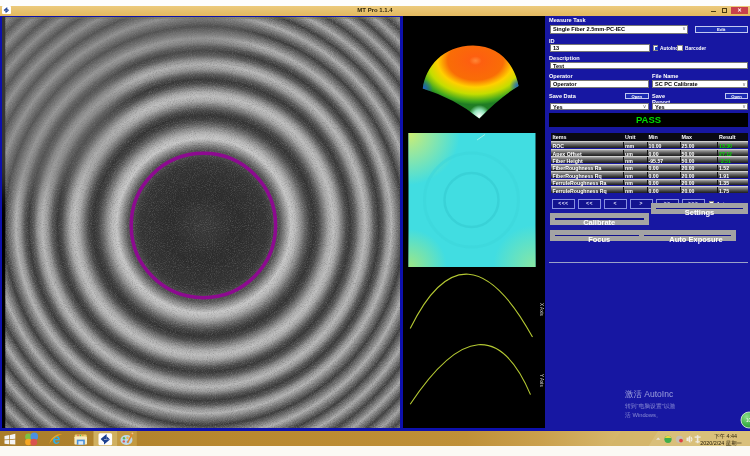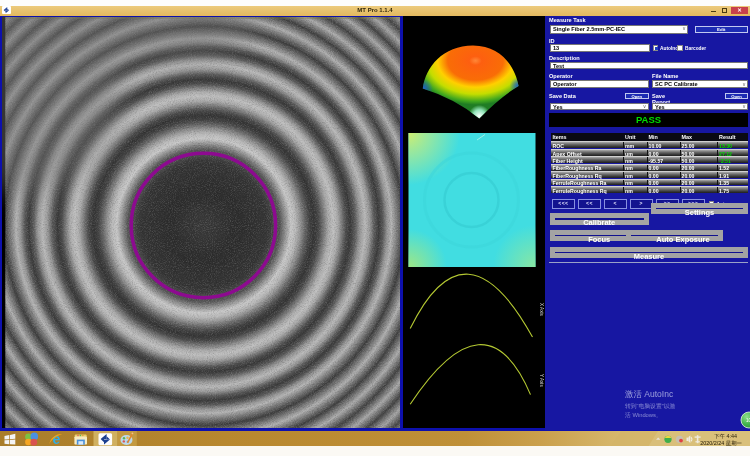--- a/index.html
+++ b/index.html
@@ -368,22 +368,21 @@
   <div class="nav" style="left:603.7px;">&lt;</div>
   <div class="nav" style="left:629.7px;">&gt;</div>
   <div class="nav" style="left:655.7px;">&gt;&gt;</div>
   <div class="nav" style="left:681.6px;">&gt;&gt;&gt;</div>
   <div class="chk on" style="left:708.5px; top:201px;"></div>
   <div class="clbl" style="left:716.5px; top:202px;">Auto focus</div>
 
   <div class="bigbtn" style="left:550px; top:213.2px; width:98.5px; height:11.4px; line-height:10.5px;">Calibrate</div>
   <div class="bigbtn" style="left:651px; top:203px; width:97px; height:11.4px; line-height:10.5px;">Settings</div>
   <div class="bigbtn" style="left:550px; top:229.8px; width:98.5px; height:11.4px; line-height:10.5px;">Focus</div>
-  <div class="bigbtn" style="left:626px; top:229.8px; width:97px; height:11.4px; line-height:10.5px;padding-left:17px;">Auto Exposure</div>
-  <div class="bigbtn" style="left:550px; top:246.8px; width:198px; height:10.8px; line-height:10px;">Measure</div>
+  <div class="bigbtn" style="left:639px; top:229.8px; width:97px; height:11.4px; line-height:10.5px;padding-left:17px;">Auto Exposure</div>
   <div id="hline"></div>
 
   <div id="wm1">激活 AutoInc</div>
   <div id="wm2">转到“电脑设置”以激活 Windows。</div>
 
   <div id="taskbar" class="abs"></div>
   <svg class="abs" style="left:0; top:430.5px;" width="750" height="16" viewBox="0 0 750 16">
 
     <rect x="93.5" y="0" width="24" height="15.8" fill="#d6b96a" opacity="0.85"></rect>
     <rect x="117.8" y="0" width="19" height="15.8" fill="#cfa94e" opacity="0.6"></rect>

